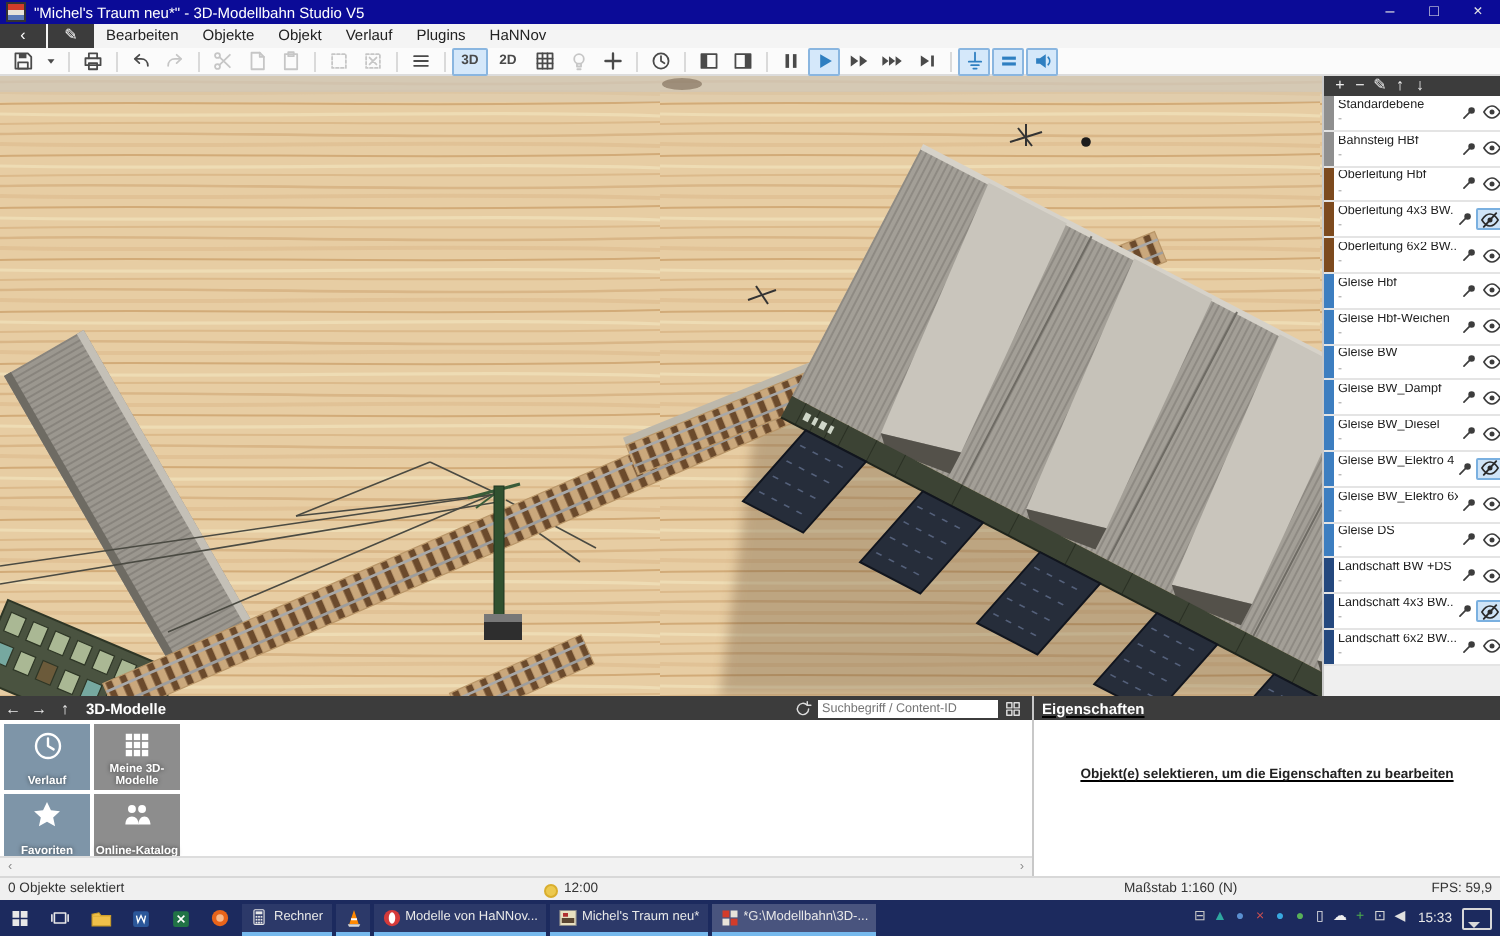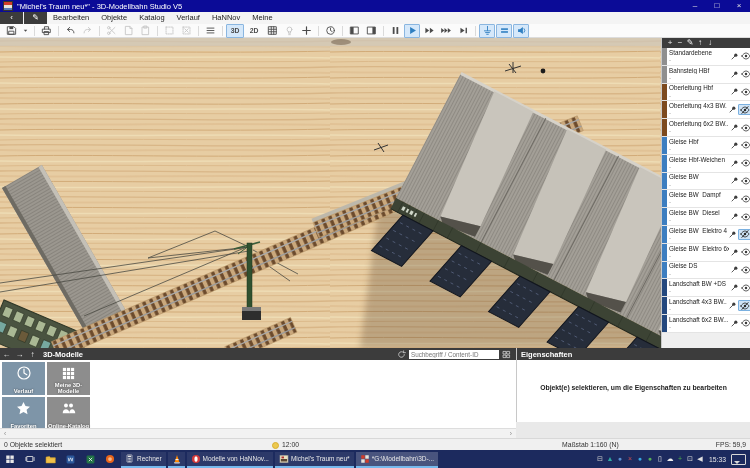--- a/index.html
+++ b/index.html
@@ -55,21 +55,21 @@
   .refresh{color:#ddd;margin-right:3px;display:flex;}
   .search-input{width:86px;height:9px;font-size:6.3px;border:none;background:#fff;color:#444;
                 padding:0 2px;font-family:"Liberation Sans",sans-serif;}
   .sgrid{color:#ddd;margin-left:3px;display:flex;}
   .tiles{display:flex;flex-wrap:wrap;width:92px;padding:1px 0 0 1px;}
   .tile{width:43px;height:33px;margin:1px;position:relative;display:flex;align-items:center;justify-content:center;color:#fff;}
   .tile .tlabel{position:absolute;left:0;right:0;bottom:1px;text-align:center;font-size:5.8px;font-weight:bold;
                 color:#fff;text-shadow:0 0 2px rgba(0,0,0,.6);line-height:1.05;}
   .hscroll{position:absolute;left:0;bottom:0;width:516px;height:10px;background:#f2f2f2;border-top:1px solid #ddd;
            display:flex;align-items:center;justify-content:space-between;font-size:6.5px;color:#888;padding:0 4px;box-sizing:border-box;}
-  .bpanel-right{position:absolute;left:516px;top:348px;width:234px;height:74px;background:#fff;border-left:1px solid #c8c8c8;box-sizing:border-box;}
+  .bpanel-right{position:absolute;left:516px;top:348px;width:234px;height:90px;background:#fff;border-left:1px solid #c8c8c8;box-sizing:border-box;text-decoration:underline;}
   .props-empty{margin-top:24px;text-align:center;font-size:6.8px;font-weight:bold;color:#222;padding:0 6px;}
   
   .statusbar{position:absolute;left:0;top:438px;width:750px;height:12px;background:#f0f0f0;
              border-top:1px solid #d8d8d8;font-size:6.8px;color:#333;}
   .statusbar span{position:absolute;top:2px;}
   .st-sel{left:4px;}
   .st-time{left:282px;}
   .sun{position:absolute;left:272px;top:2.5px;width:7px;height:7px;border-radius:50%;
        background:#ecc94f;border:1px solid #d9ae2e;box-sizing:border-box;}
   .st-scale{left:562px;}
@@ -105,24 +105,24 @@
       <span class="win-btn">×</span>
     </div>
   </div>
 
   <div class="menubar">
     <div class="qbtn">‹</div>
     <div class="qbtn">✎</div>
     <div id="menus" style="display:flex;">
         <div class="menu-item">Bearbeiten</div>
         <div class="menu-item">Objekte</div>
-        <div class="menu-item">Katalog</div>
+        <div class="menu-item">Objekt</div>
         <div class="menu-item">Verlauf</div>
+        <div class="menu-item">Plugins</div>
         <div class="menu-item">HaNNov</div>
-        <div class="menu-item">Meine</div>
       </div>
   </div>
 
   <div class="toolbar" id="toolbar">
       <div class="tbtn">
         <svg viewBox="0 0 16 16" width="11" height="11" fill="none" stroke="currentColor" stroke-width="1.3" stroke-linecap="round" stroke-linejoin="round">
           <path d="M2.5 2.5h9l2.5 2.5v8.5h-11.5z"></path>
           <rect x="5" y="2.5" width="5.5" height="3.5" fill="currentColor" stroke="none"></rect>
           <rect x="4.5" y="9" width="7" height="4.5"></rect>
         </svg>

